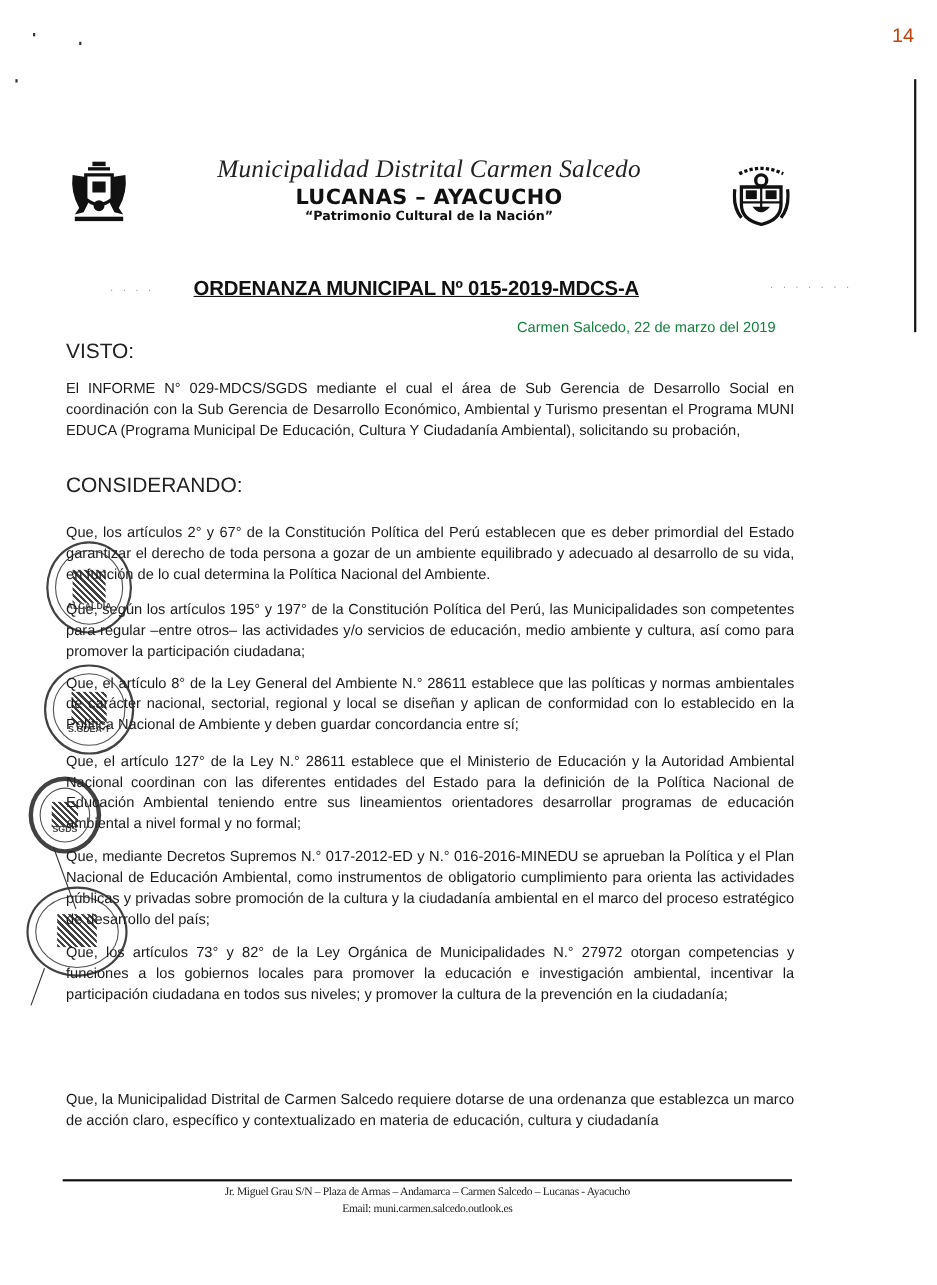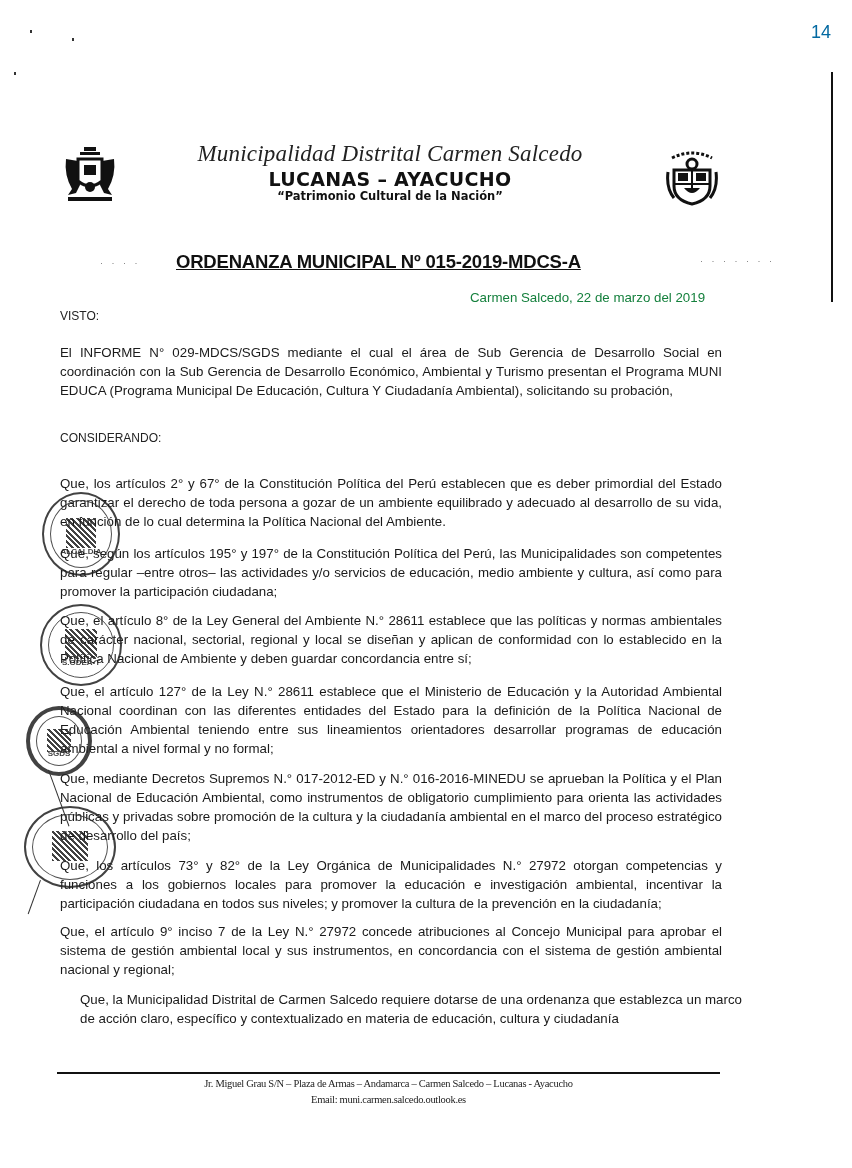--- a/index.html
+++ b/index.html
@@ -8,21 +8,21 @@
     }
     body {
       position: relative;
       font-family: "Liberation Sans", sans-serif;
       color: #111111;
     }
     .page { position: absolute; left: 0; top: 0; width: 852px; height: 1168px; }
 
     .page-number {
       position: absolute; left: 811px; top: 22px;
-      font-family: "Liberation Sans", sans-serif; font-size: 18px; color: #0369a1;
+      font-family: "Liberation Sans", sans-serif; font-size: 18px; color: #c2410c;
     }
     .margin-line {
       position: absolute; left: 831px; top: 72px; width: 2px; height: 230px; background: #111;
     }
     .speck { position: absolute; width: 2px; height: 3px; background: #333; }
 
     
     .header { position: absolute; left: 0; top: 140px; width: 765px; height: 80px; }
     .logo-left { position: absolute; left: 62px; top: 5px; width: 56px; height: 62px; }
     .logo-right { position: absolute; left: 666px; top: 8px; width: 52px; height: 60px; }
@@ -46,21 +46,21 @@
       font-family: Liberation Sans, sans-serif; font-weight: bold; font-size: 18.5px;
       text-decoration: underline; letter-spacing: -0.2px; color: #111;
     }
     .dots-left { position: absolute; left: 100px; top: 258px; font-size: 9px; color: #777; letter-spacing: 3px; }
     .dots-right { position: absolute; left: 700px; top: 256px; font-size: 9px; color: #777; letter-spacing: 3px; }
 
     .date {
       position: absolute; left: 470px; top: 290px; font-size: 13.3px; color: #15803d;
     }
     .section-label {
-      position: absolute; left: 60px; font-size: 12px; font-weight: normal; color: #222;
+      position: absolute; left: 60px; font-size: 19px; font-weight: normal; color: #222;
     }
 
     .para {
       position: absolute; left: 60px; width: 662px;
       font-size: 13.3px; line-height: 19px; text-align: justify; color: #1a1a1a;
     }
 
     
     .stamp {
       position: absolute; border: 2px solid #222; border-radius: 50%;
@@ -145,22 +145,21 @@
   <div class="para" style="top:343px;">El INFORME N° 029-MDCS/SGDS mediante el cual el área de Sub Gerencia de Desarrollo Social en coordinación con la Sub Gerencia de Desarrollo Económico, Ambiental y Turismo presentan el Programa MUNI EDUCA (Programa Municipal De Educación, Cultura Y Ciudadanía Ambiental), solicitando su probación,</div>
 
   <div class="section-label" style="top:431px;">CONSIDERANDO:</div>
 
   <div class="para" style="top:474px;">Que, los artículos 2° y 67° de la Constitución Política del Perú establecen que es deber primordial del Estado garantizar el derecho de toda persona a gozar de un ambiente equilibrado y adecuado al desarrollo de su vida, en función de lo cual determina la Política Nacional del Ambiente.</div>
   <div class="para" style="top:544px;">Que, según los artículos 195° y 197° de la Constitución Política del Perú, las Municipalidades son competentes para regular –entre otros– las actividades y/o servicios de educación, medio ambiente y cultura, así como para promover la participación ciudadana;</div>
   <div class="para" style="top:611px;">Que, el artículo 8° de la Ley General del Ambiente N.° 28611 establece que las políticas y normas ambientales de carácter nacional, sectorial, regional y local se diseñan y aplican de conformidad con lo establecido en la Política Nacional de Ambiente y deben guardar concordancia entre sí;</div>
   <div class="para" style="top:682px;">Que, el artículo 127° de la Ley N.° 28611 establece que el Ministerio de Educación y la Autoridad Ambiental Nacional coordinan con las diferentes entidades del Estado para la definición de la Política Nacional de Educación Ambiental teniendo entre sus lineamientos orientadores desarrollar programas de educación ambiental a nivel formal y no formal;</div>
   <div class="para" style="top:769px;">Que, mediante Decretos Supremos N.° 017-2012-ED y N.° 016-2016-MINEDU se aprueban la Política y el Plan Nacional de Educación Ambiental, como instrumentos de obligatorio cumplimiento para orienta las actividades públicas y privadas sobre promoción de la cultura y la ciudadanía ambiental en el marco del proceso estratégico de desarrollo del país;</div>
   <div class="para" style="top:856px;">Que, los artículos 73° y 82° de la Ley Orgánica de Municipalidades N.° 27972 otorgan competencias y funciones a los gobiernos locales para promover la educación e investigación ambiental, incentivar la participación ciudadana en todos sus niveles; y promover la cultura de la prevención en la ciudadanía;</div>
-  <div class="para" style="top:922px;">Que, el artículo 9° inciso 7 de la Ley N.° 27972 concede atribuciones al Concejo Municipal para aprobar el sistema de gestión ambiental local y sus instrumentos, en concordancia con el sistema de gestión ambiental nacional y regional;</div>
-  <div class="para" style="top:990px;margin-left:20px;">Que, la Municipalidad Distrital de Carmen Salcedo requiere dotarse de una ordenanza que establezca un marco de acción claro, específico y contextualizado en materia de educación, cultura y ciudadanía</div>
+  <div class="para" style="top:990px;">Que, la Municipalidad Distrital de Carmen Salcedo requiere dotarse de una ordenanza que establezca un marco de acción claro, específico y contextualizado en materia de educación, cultura y ciudadanía</div>
 
   <div class="stamp" style="left:42px;top:492px;width:78px;height:84px;">
     <div class="inner"></div>
       <div class="core"></div>
     <div class="stamp-label">ALCALDIA</div>
   </div>
   <div class="stamp" style="left:40px;top:604px;width:82px;height:82px;">
     <div class="inner"></div>
       <div class="core"></div>
     <div class="stamp-label">S.GDEA-T</div>

